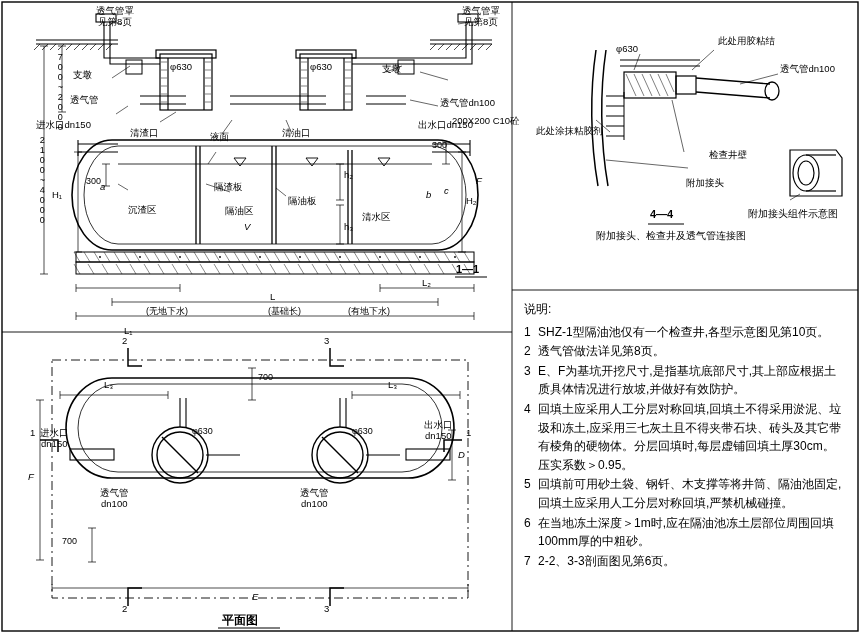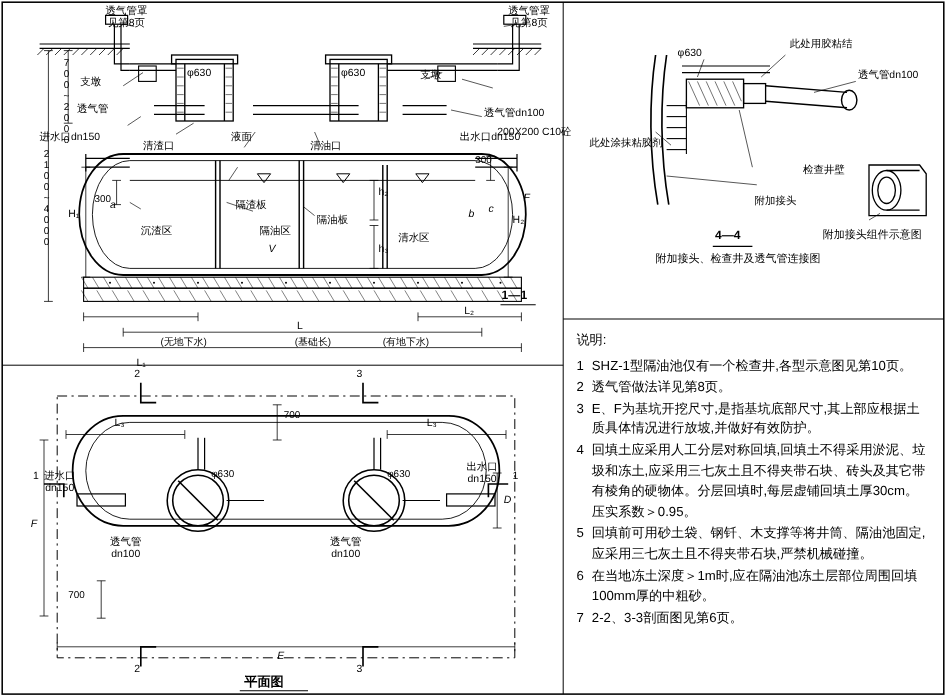--- a/index.html
+++ b/index.html
@@ -456,55 +456,55 @@
 <div class="lbl" style="left:73px;top:70px;">支墩</div>
 <div class="lbl" style="left:382px;top:64px;">支墩</div>
 <div class="lbl" style="left:452px;top:68px;margin-top:48px;">200X200 C10砼</div>
 <div class="lbl" style="left:70px;top:95px;">透气管</div>
 <div class="lbl" style="left:440px;top:98px;">透气管dn100</div>
 <div class="lbl" style="left:36px;top:120px;">进水口dn150</div>
 <div class="lbl" style="left:418px;top:120px;">出水口dn150</div>
 <div class="lbl" style="left:170px;top:62px;">φ630</div>
 <div class="lbl" style="left:310px;top:62px;">φ630</div>
 <div class="lbl" style="left:130px;top:128px;">清渣口</div>
-<div class="lbl" style="left:210px;top:120px;">液面</div>
+<div class="lbl" style="left:210px;top:132px;">液面</div>
 <div class="lbl" style="left:282px;top:128px;">清油口</div>
 <div class="lbl" style="left:214px;top:182px;">隔渣板</div>
 <div class="lbl" style="left:288px;top:196px;">隔油板</div>
 <div class="lbl" style="left:128px;top:206px;font-family:Liberation Mono, monospace;">沉渣区</div>
-<div class="lbl" style="left:236px;top:206px;">隔油区</div>
+<div class="lbl" style="left:225px;top:206px;">隔油区</div>
 <div class="lbl" style="left:244px;top:222px;font-style:italic;">V</div>
 <div class="lbl" style="left:362px;top:212px;">清水区</div>
 
 <div class="lbl vert" style="left:55px;top:52px;font-size:9px;">700~2000</div>
 <div class="lbl vert" style="left:37px;top:135px;font-size:9px;">2100~4000</div>
 <div class="lbl" style="left:86px;top:176px;font-size:9px;">300</div>
 <div class="lbl" style="left:432px;top:140px;font-size:9px;">300</div>
-<div class="lbl" style="left:62px;top:190px;">H₁</div>
+<div class="lbl" style="left:52px;top:190px;">H₁</div>
 <div class="lbl" style="left:466px;top:196px;">H₂</div>
 <div class="lbl" style="left:344px;top:170px;">h₂</div>
 <div class="lbl" style="left:344px;top:222px;">h₃</div>
 <div class="lbl" style="left:124px;top:278px;margin-top:48px;">L₁</div>
 <div class="lbl" style="left:422px;top:278px;">L₂</div>
 <div class="lbl" style="left:270px;top:292px;">L</div>
 <div class="lbl" style="left:268px;top:306px;font-size:9px;">(基础长)</div>
 <div class="lbl" style="left:146px;top:306px;font-size:9px;">(无地下水)</div>
 <div class="lbl" style="left:348px;top:306px;font-size:9px;">(有地下水)</div>
 <div class="lbl" style="left:100px;top:182px;font-style:italic;">a</div>
 <div class="lbl" style="left:426px;top:190px;font-style:italic;">b</div>
 <div class="lbl" style="left:444px;top:186px;font-style:italic;">c</div>
 <div class="lbl" style="left:476px;top:176px;font-style:italic;">F</div>
 <div class="ttl" style="position:absolute;left:456px;top:263px;">1—1</div>
 
 <div class="lbl" style="left:718px;top:36px;">此处用胶粘结</div>
 <div class="lbl" style="left:616px;top:44px;">φ630</div>
 <div class="lbl" style="left:780px;top:64px;">透气管dn100</div>
 <div class="lbl" style="left:536px;top:126px;text-align:right;">此处涂抹粘胶剂</div>
 <div class="lbl" style="left:686px;top:178px;">附加接头</div>
-<div class="lbl" style="left:730px;top:150px;text-align:right;">检查井壁</div>
+<div class="lbl" style="left:709px;top:150px;text-align:right;">检查井壁</div>
 <div class="ttl" style="position:absolute;left:650px;top:208px;">4—4</div>
 <div class="lbl" style="left:596px;top:230px;font-size:10px;">附加接头、检查井及透气管连接图</div>
 <div class="lbl" style="left:748px;top:208px;font-size:10px;">附加接头组件示意图</div>
 
 <div class="lbl" style="left:40px;top:428px;text-align:center;white-space:pre-line;">进水口
 dn150</div>
 <div class="lbl" style="left:424px;top:420px;text-align:center;white-space:pre-line;">出水口
 dn150</div>
 <div class="lbl" style="left:192px;top:426px;font-size:9px;">φ630</div>
 <div class="lbl" style="left:352px;top:426px;font-size:9px;">φ630</div>
@@ -540,21 +540,21 @@
   <div class="note-row">
     <div class="note-num">3</div>
     <div class="note-txt">E、F为基坑开挖尺寸,是指基坑底部尺寸,其上部应根据土质具体情况进行放坡,并做好有效防护。</div>
   </div>
   <div class="note-row">
     <div class="note-num">4</div>
     <div class="note-txt">回填土应采用人工分层对称回填,回填土不得采用淤泥、垃圾和冻土,应采用三七灰土且不得夹带石块、砖头及其它带有棱角的硬物体。分层回填时,每层虚铺回填土厚30cm。压实系数＞0.95。</div>
   </div>
   <div class="note-row">
     <div class="note-num">5</div>
-    <div class="note-txt">回填前可用砂土袋、钢钎、木支撑等将井筒、隔油池固定,应采用三七灰土且不得夹带石块,严禁机械碰撞。</div>
+    <div class="note-txt">回填前可用砂土袋、钢钎、木支撑等将井筒、隔油池固定,回填土应采用人工分层对称回填,严禁机械碰撞。</div>
   </div>
   <div class="note-row">
     <div class="note-num">6</div>
     <div class="note-txt">在当地冻土深度＞1m时,应在隔油池冻土层部位周围回填100mm厚的中粗砂。</div>
   </div>
   <div class="note-row">
     <div class="note-num">7</div>
     <div class="note-txt">2-2、3-3剖面图见第6页。</div>
   </div>
 </div>

